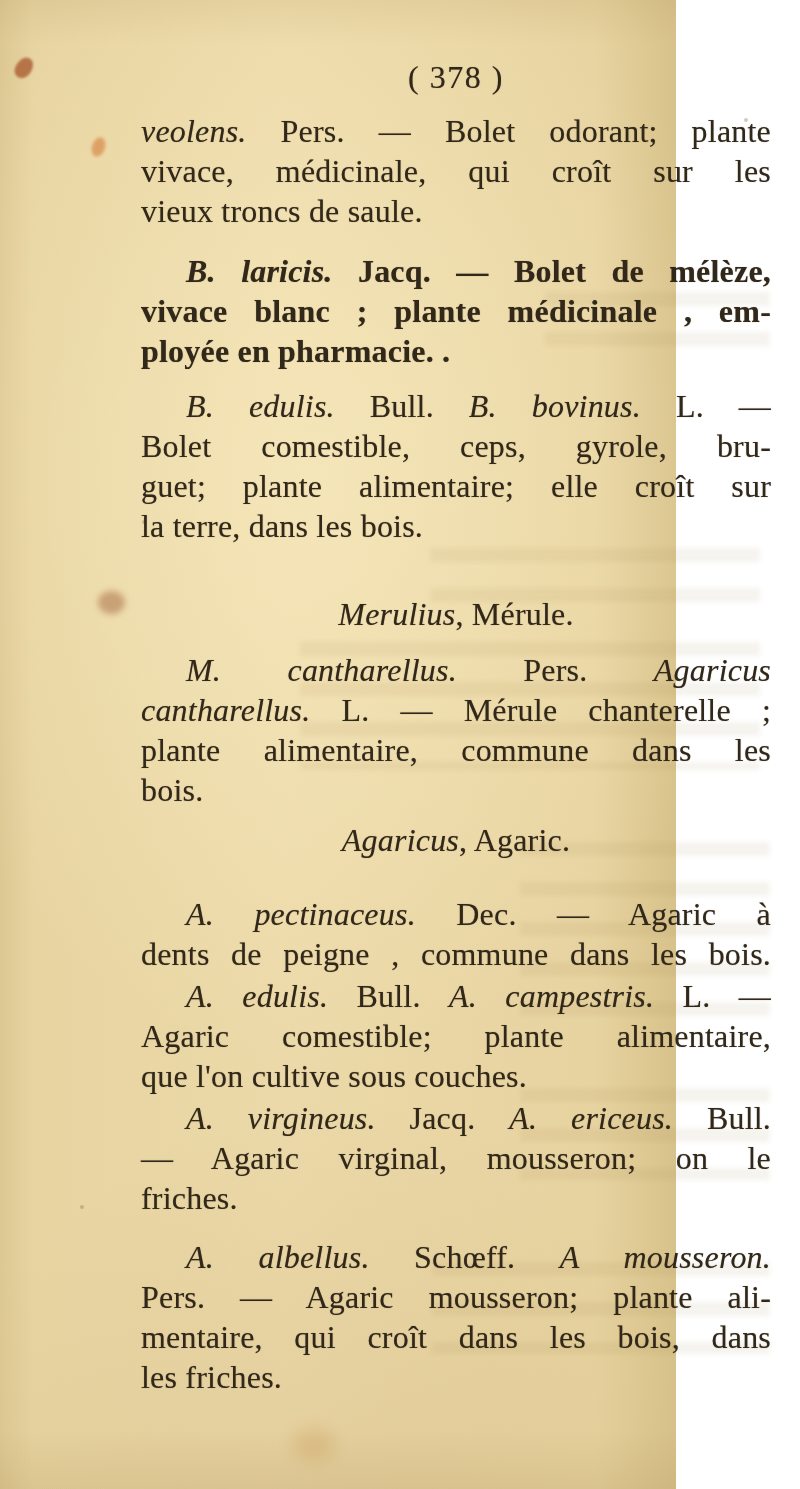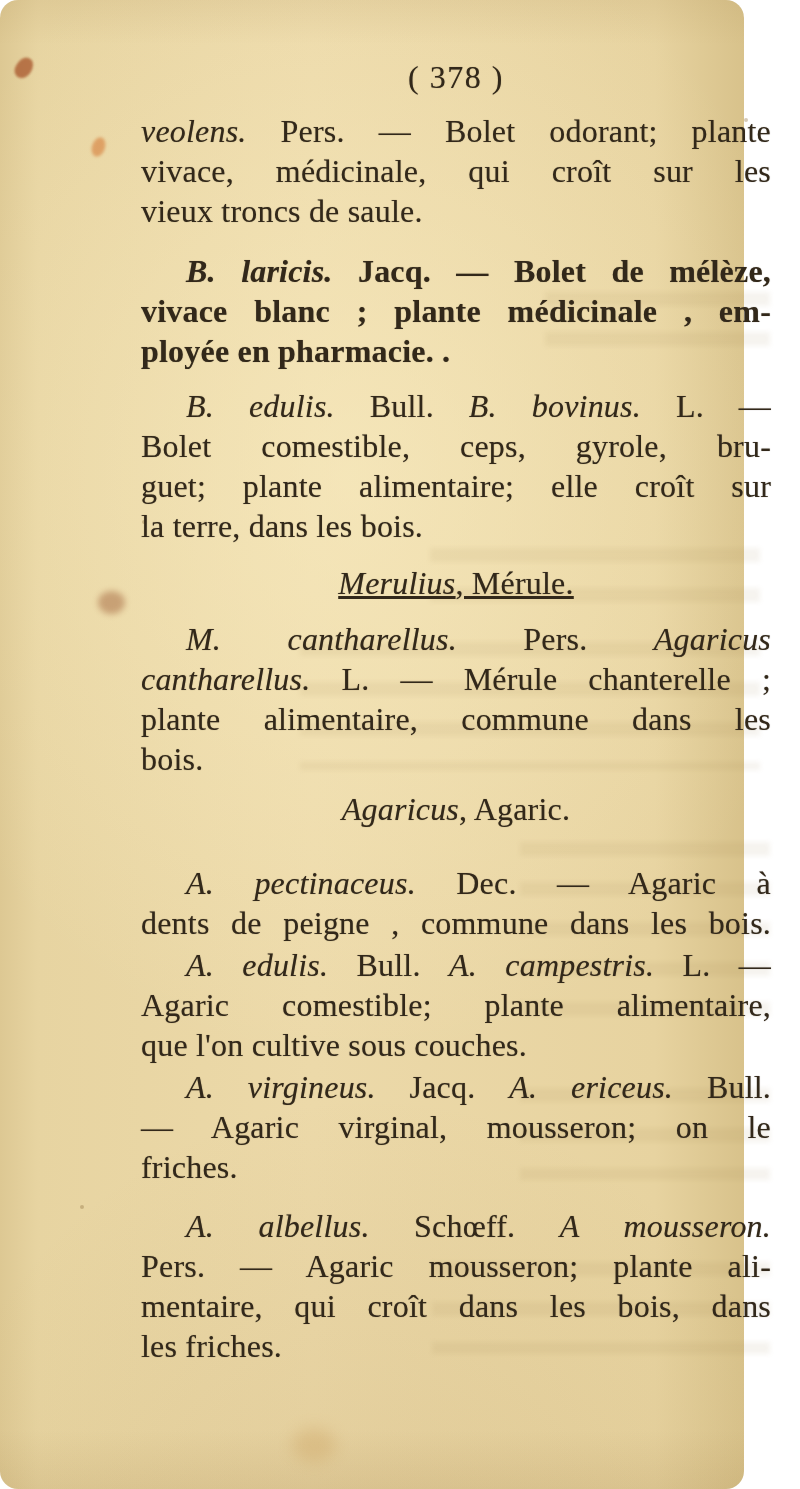--- a/index.html
+++ b/index.html
@@ -5,28 +5,27 @@
 <style>
   html, body { margin: 0; padding: 0; }
   body {
     width: 800px; height: 1489px;
     font-family: "Liberation Serif", "DejaVu Serif", serif;
     overflow: hidden;
   }
 
   .page {
     position: relative;
-    width: 744px; height: 1489px;
+    width: 676px; height: 1489px;
     background:
       linear-gradient(to bottom, rgba(150,115,55,.10) 0%, rgba(150,115,55,0) 3%, rgba(150,115,55,0) 96%, rgba(150,115,55,.12) 100%),
       radial-gradient(90% 55% at 47% 32%, rgba(252,240,198,.55) 0%, rgba(252,240,198,0) 72%),
       radial-gradient(120% 70% at 50% 112%, rgba(158,122,58,.16) 0%, rgba(158,122,58,0) 55%),
       linear-gradient(to right, #ddc893 0%, #e7d4a1 5%, #ecd9a9 42%, #e7d3a0 88%, #d8c28b 100%);
     background-color: var(--paper, #e8d5a3);
-    border-radius: 18px;
   }
 
   
   .text-column {
     position: absolute;
     left: 141px; top: 0;
     width: 630px;
     font-size: 32px;
     line-height: 40px;
     letter-spacing: 0.2px;
@@ -40,21 +39,21 @@
   .line.indent { text-indent: 45px; }
 
   .pagenum { text-align: center; letter-spacing: 1.5px; }
   .heading { text-align: center; }
 
   
   .text-column > :nth-child(1)  { margin-top: 57px; }
   .text-column > :nth-child(2)  { margin-top: 14px; }
   .text-column > :nth-child(3)  { margin-top: 20px; font-weight: bold; }
   .text-column > :nth-child(4)  { margin-top: 15px; }
-  .text-column > :nth-child(5)  { margin-top: 17px; margin-bottom: 16px; text-decoration: underline; }
+  .text-column > :nth-child(5)  { margin-top: 48px; margin-bottom: 16px; }
   .text-column > :nth-child(7)  { margin-top: 10px; margin-bottom: 34px; }
   .text-column > :nth-child(9)  { margin-top: 2px; }
   .text-column > :nth-child(10) { margin-top: 2px; }
   .text-column > :nth-child(11) { margin-top: 19px; }
 
   
   .stain { position: absolute; border-radius: 50%; pointer-events: none; }
   .stain-red {
     left: 16px; top: 57px; width: 16px; height: 22px;
     background: #a8552b; opacity: .75; filter: blur(1.2px);

